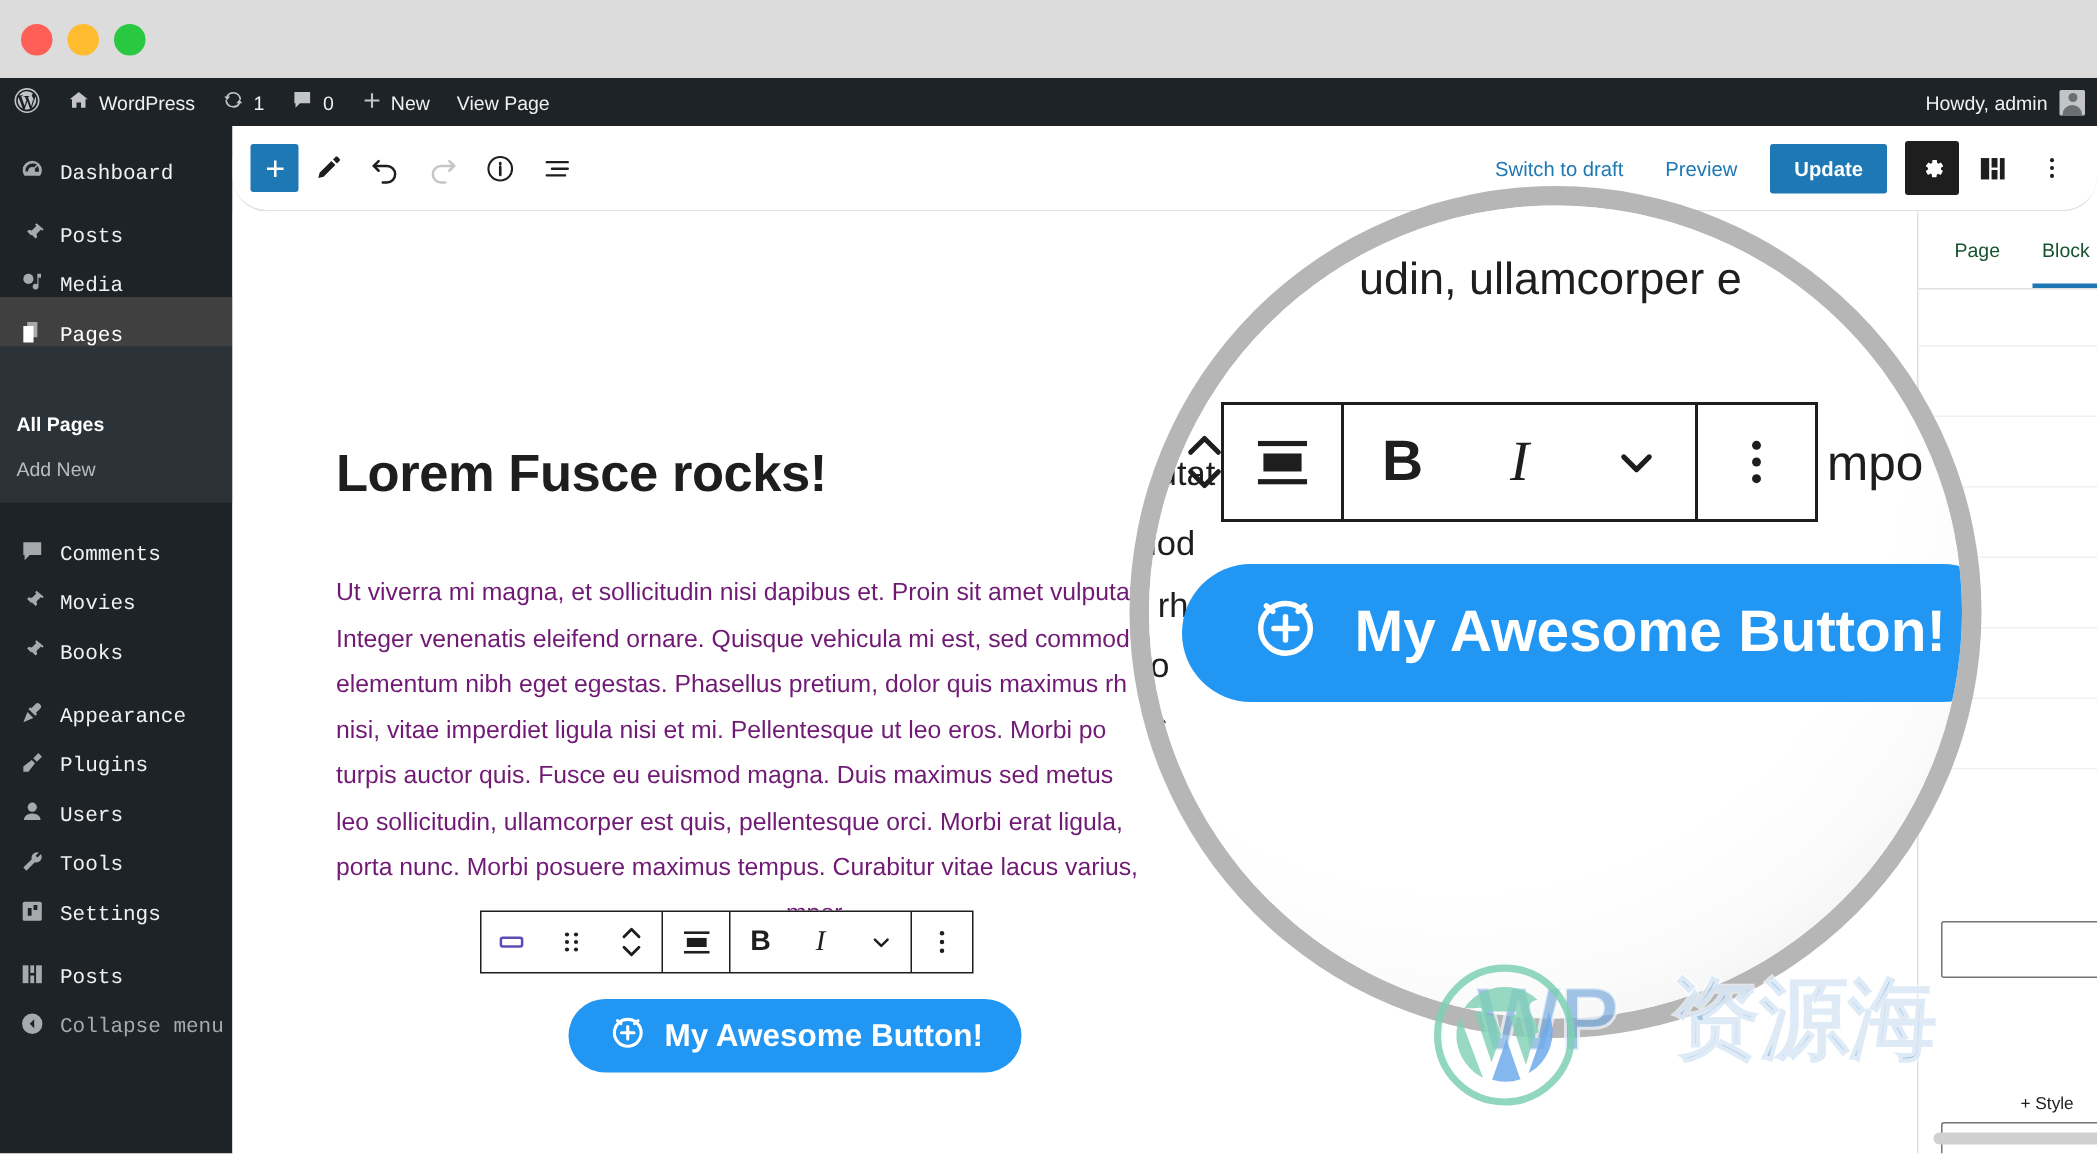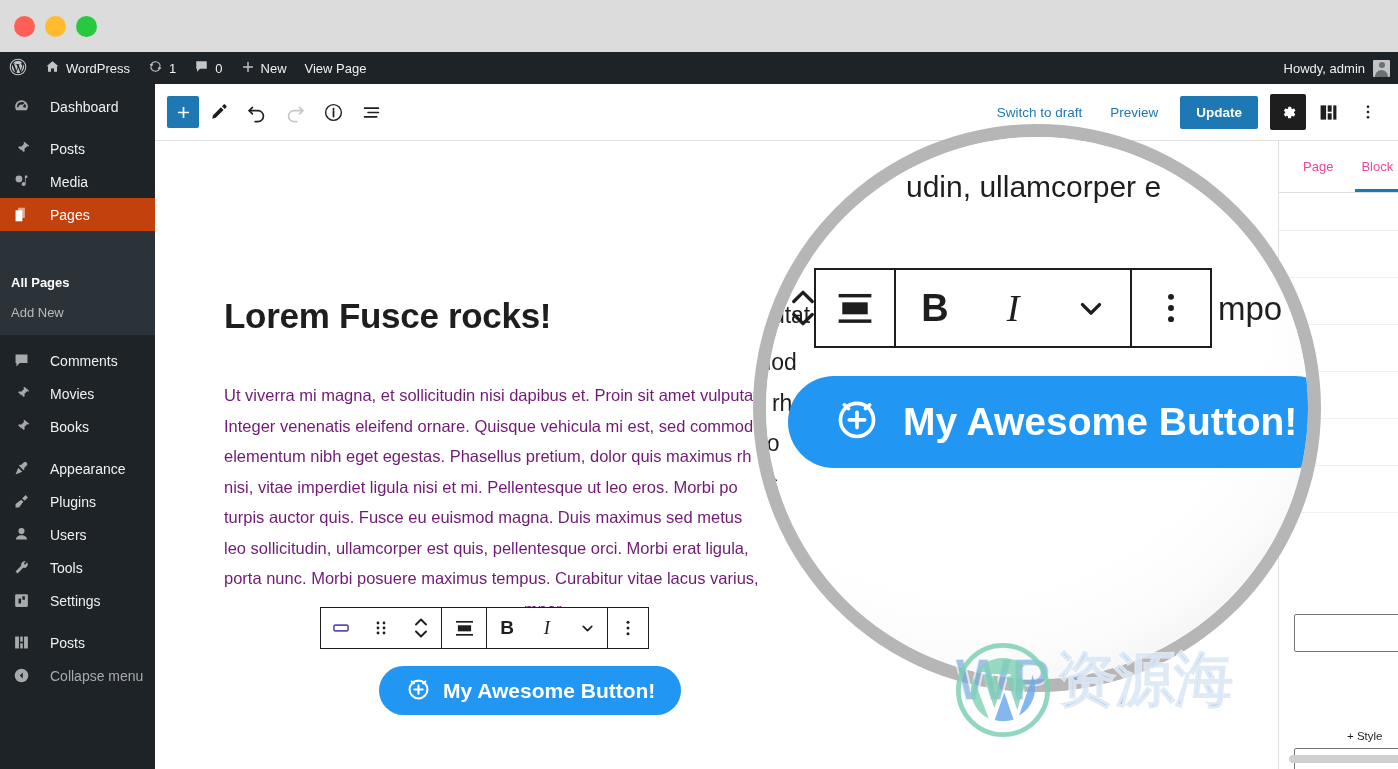--- a/index.html
+++ b/index.html
@@ -46,25 +46,25 @@
     content:''; position:absolute; width:13px; height:8px; border-radius:7px 7px 0 0;
     background:#6b6f72; left:2px; top:10px;
   }
 
   
   .adminmenu {
     position: absolute; left: 0; top: 84px; width: 155px; height: 685px;
     background: #1d2327; color: #f0f0f1; font-size: 14px;
   }
   .menu-item {
-    display: flex; align-items: center; gap: 19px;
-    height: 33px; padding-left: 11px; color: #f0f0f1; position: relative;
+    display: flex; align-items: flex-end; gap: 9px;
+    height: 33px; padding-left: 11px; color: #f0f0f1; position: relative; font-family: Liberation Mono, monospace;
   }
   .menu-item .mlabel { line-height: 1; }
-  .menu-item.current { background: #c2410c; color: #fff; font-weight: 400; }
+  .menu-item.current { background: #404040; color: #fff; font-weight: 400; }
   .menu-item.current::after {
     content: ''; position: absolute; right: -8px; top: 50%;
     margin-top: -8px; border: 8px solid transparent; border-right-color: #f0f0f1;
   }
   .menu-sep { height: 9px; }
   .submenu { background: #2c3338; padding: 6px 0 8px 0; }
   .submenu .sub-item {
     padding: 5px 0 5px 11px; font-size: 13px; color: #b9bcbf; line-height: 1.5;
   }
   .submenu .sub-item.current { color: #fff; font-weight: bold; margin-top: 31px; }
@@ -73,21 +73,21 @@
   .micon svg { display: block; }
 
   
   .editor {
     position: absolute; left: 155px; top: 84px; width: 1243px; height: 685px;
     background: #fff; overflow: hidden;
   }
   .ed-header {
     position: absolute; left: 0; top: 0; width: 1243px; height: 57px;
     background: #fff; border-bottom: 1px solid #e0e0e0;
-    display: flex; align-items: center; padding: 0 12px;
+    display: flex; align-items: center; padding: 0 12px; border-radius: 23px;
   }
   .hbtn {
     width: 36px; height: 36px; display: flex; align-items: center; justify-content: center;
     color: #1e1e1e; margin-right: 2px;
   }
   .hbtn.adder { background: #1e78b4; color: #fff; border-radius: 2px; width: 32px; height: 32px; }
   .hbtn.disabled { color: #c6c6c6; }
   .ed-header-right { margin-left: auto; display: flex; align-items: center; gap: 4px; }
   .link-btn { color: #1e78b4; font-size: 13.5px; padding: 6px 12px; white-space: nowrap; }
   .update-btn {
@@ -151,21 +151,21 @@
   .settings {
     position: absolute; left: 1123px; top: 57px; width: 275px; height: 628px;
     background: #fff; border-left: 1px solid #e0e0e0;
   }
   .st-header {
     height: 52px; display: flex; align-items: center;
     border-bottom: 1px solid #e0e0e0; padding: 0 10px; position: relative;
   }
   .st-tab {
     padding: 0 14px; height: 51px; display: flex; align-items: center;
-    font-size: 13px; color: #ec4899; position: relative;
+    font-size: 13px; color: #14532d; position: relative;
   }
   .st-tab.active { font-weight: normal; }
   .st-tab.active::after {
     content:''; position: absolute; left: 8px; right: 8px; bottom: 0;
     height: 3px; background: #1e78b4;
   }
 
   .st-clearrow { height: 38px; position: relative; border-bottom: 1px solid #f0f0f0; }
   .st-row {
     height: 47px; border-bottom: 1px solid #f0f0f0;
@@ -227,21 +227,21 @@
 
   
   .watermark {
     position: absolute; left: 955px; top: 650px; z-index: 80;
     display: flex; align-items: center; gap: 6px; pointer-events: none;
   }
   .wm-text {
     font-size: 60px; font-weight: bold;
     color: rgba(120,170,220,0.70);
     -webkit-text-stroke: 2px rgba(255,255,255,0.65);
-    letter-spacing: -1px; line-height: 1;
+    letter-spacing: -1px; line-height: 1; margin-left: 29px;
   }
   .wm-logo { position: absolute; left: -4px; top: -12px; }
 </style>
 </head>
 <body>
 
 <div id="app">
 
   <div class="mac-chrome">
     <div class="traffic">

